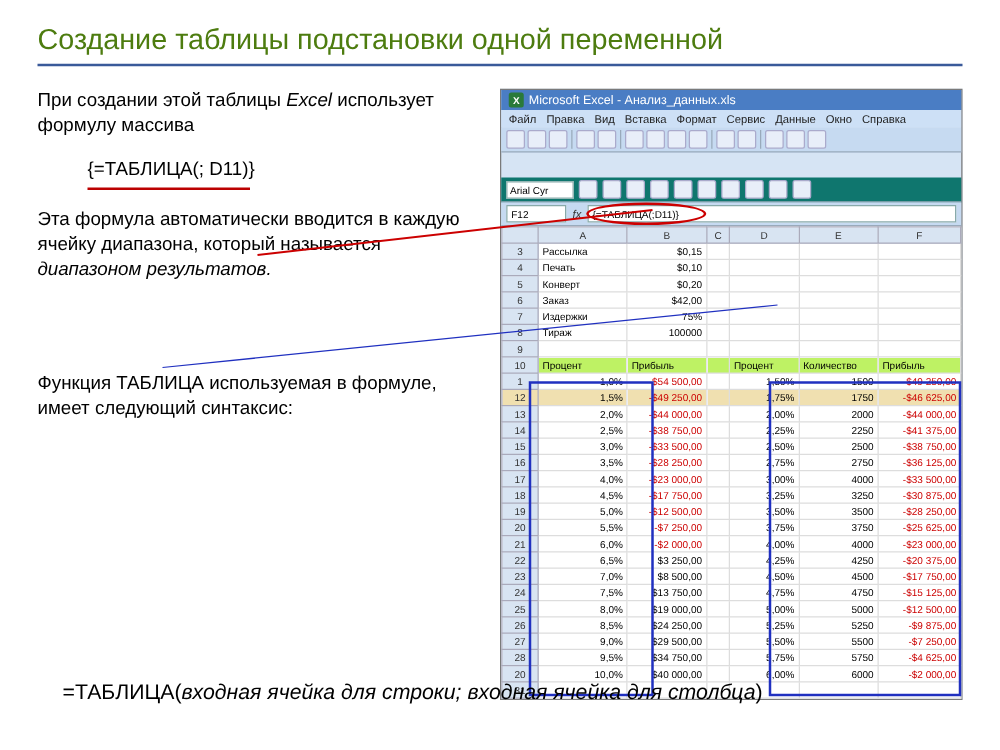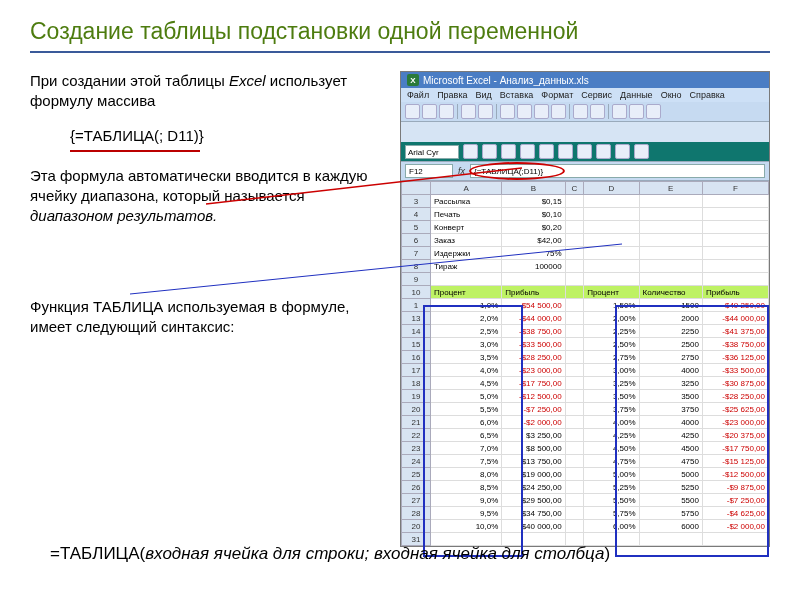--- a/index.html
+++ b/index.html
@@ -217,20 +217,29 @@
             </tr>
             <tr>
               <th class="rowhdr">1</th>
               <td class="num">1,0%</td>
               <td class="num neg">-$54 500,00</td>
               <td></td>
               <td class="num">1,50%</td>
               <td class="num">1500</td>
               <td class="num neg">-$49 250,00</td>
             </tr>
+            <tr class="row-active">
+              <th class="rowhdr">12</th>
+              <td class="num">1,5%</td>
+              <td class="num neg">-$49 250,00</td>
+              <td></td>
+              <td class="num">1,75%</td>
+              <td class="num">1750</td>
+              <td class="num neg">-$46 625,00</td>
+            </tr>
             <tr>
               <th class="rowhdr">13</th>
               <td class="num">2,0%</td>
               <td class="num neg">-$44 000,00</td>
               <td></td>
               <td class="num">2,00%</td>
               <td class="num">2000</td>
               <td class="num neg">-$44 000,00</td>
             </tr>
             <tr>

